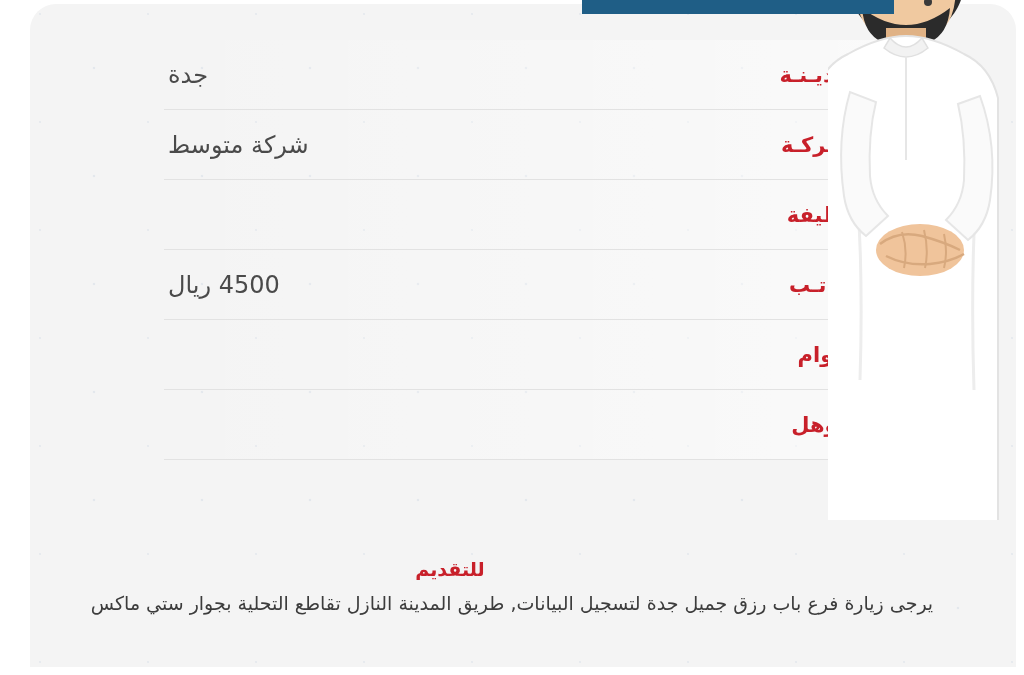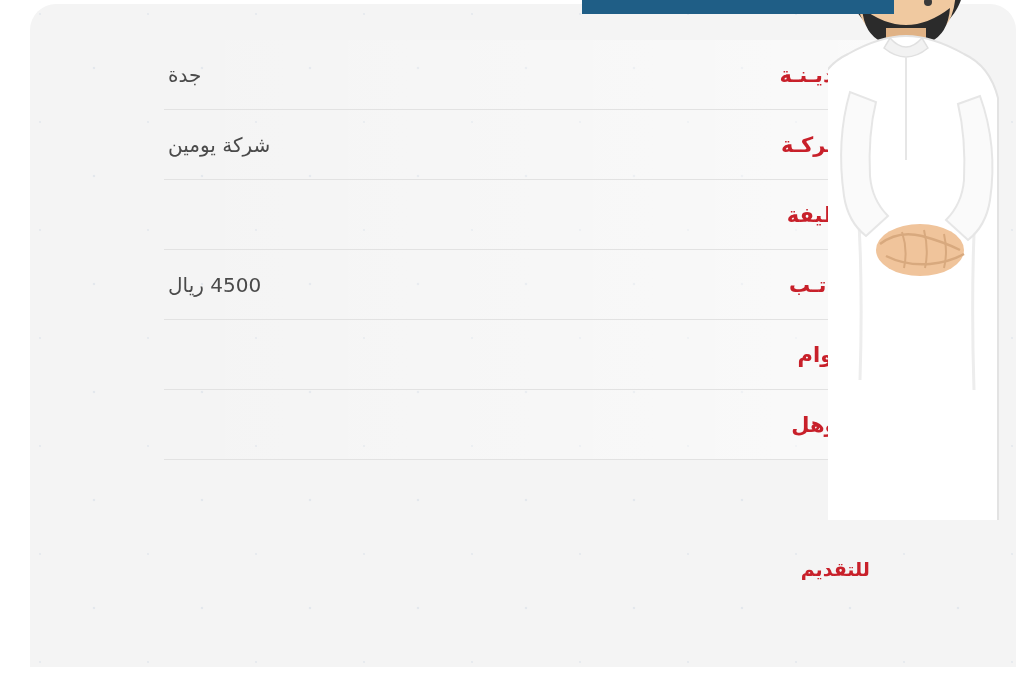--- a/index.html
+++ b/index.html
@@ -115,39 +115,39 @@
     font-weight: bold;
     letter-spacing: 1.5px;
     direction: rtl;
   }
   .row-value {
     flex: 1 1 auto;
     text-align: left;
     padding-left: 4px;
     padding-right: 18px;
     color: #4a4a4a;
-    font-size: 20px;
+    font-size: 24px;
     direction: rtl;
     white-space: nowrap;
   }
 
   
   .apply {
     position: absolute;
     right: 30px;
     left: 30px;
     top: 558px;
     z-index: 5;
     text-align: center;
   }
   .apply-title {
     color: #c8202a;
     font-size: 19px;
     font-weight: bold;
-    text-align: right;
+    text-align: center;
     padding-right: 124px;
     margin-bottom: 8px;
     direction: rtl;
   }
   .apply-body {
     color: #3c3c3c;
     font-size: 19px;
     line-height: 1.62;
     direction: rtl;
     text-align: center;
@@ -176,39 +176,40 @@
 
   <div class="topbar"></div>
 
   <div class="table">
     <div class="row">
       <div class="row-label">الـمـديـنـة</div>
       <div class="row-value">جدة</div>
     </div>
     <div class="row">
       <div class="row-label">الـشـركـة</div>
-      <div class="row-value">شركة يومين</div>
+      <div class="row-value">شركة متوسط</div>
     </div>
     <div class="row">
       <div class="row-label">الوظيفة</div>
     </div>
     <div class="row">
       <div class="row-label">الـراتـب</div>
       <div class="row-value">4500  ريال</div>
     </div>
     <div class="row">
       <div class="row-label">الدوام</div>
     </div>
     <div class="row">
       <div class="row-label">المؤهل</div>
     </div>
   </div>
 
   <div class="apply">
     <div class="apply-title">للتقديم</div>
+    <div class="apply-body">يرجى زيارة فرع باب رزق جميل جدة لتسجيل البيانات, طريق المدينة النازل تقاطع التحلية بجوار ستي ماكس</div>
   </div>
 
   <div class="person">
     <svg width="196" height="520" viewBox="0 0 196 520" xmlns="http://www.w3.org/2000/svg">
 
       <g>
         <ellipse cx="78" cy="-18" rx="58" ry="56" fill="#2b2b2b"></ellipse>
         <path d="M30 -30 q48 46 96 0 q6 40 -10 58 q-38 20 -76 0 q-16 -18 -10 -58 z" fill="#f0c9a0"></path>
         <path d="M34 8 q44 34 88 0 q-2 26 -20 34 q-24 12 -48 0 q-18 -8 -20 -34 z" fill="#2b2b2b"></path>
         <circle cx="56" cy="2" r="4" fill="#3a3a3a"></circle>

